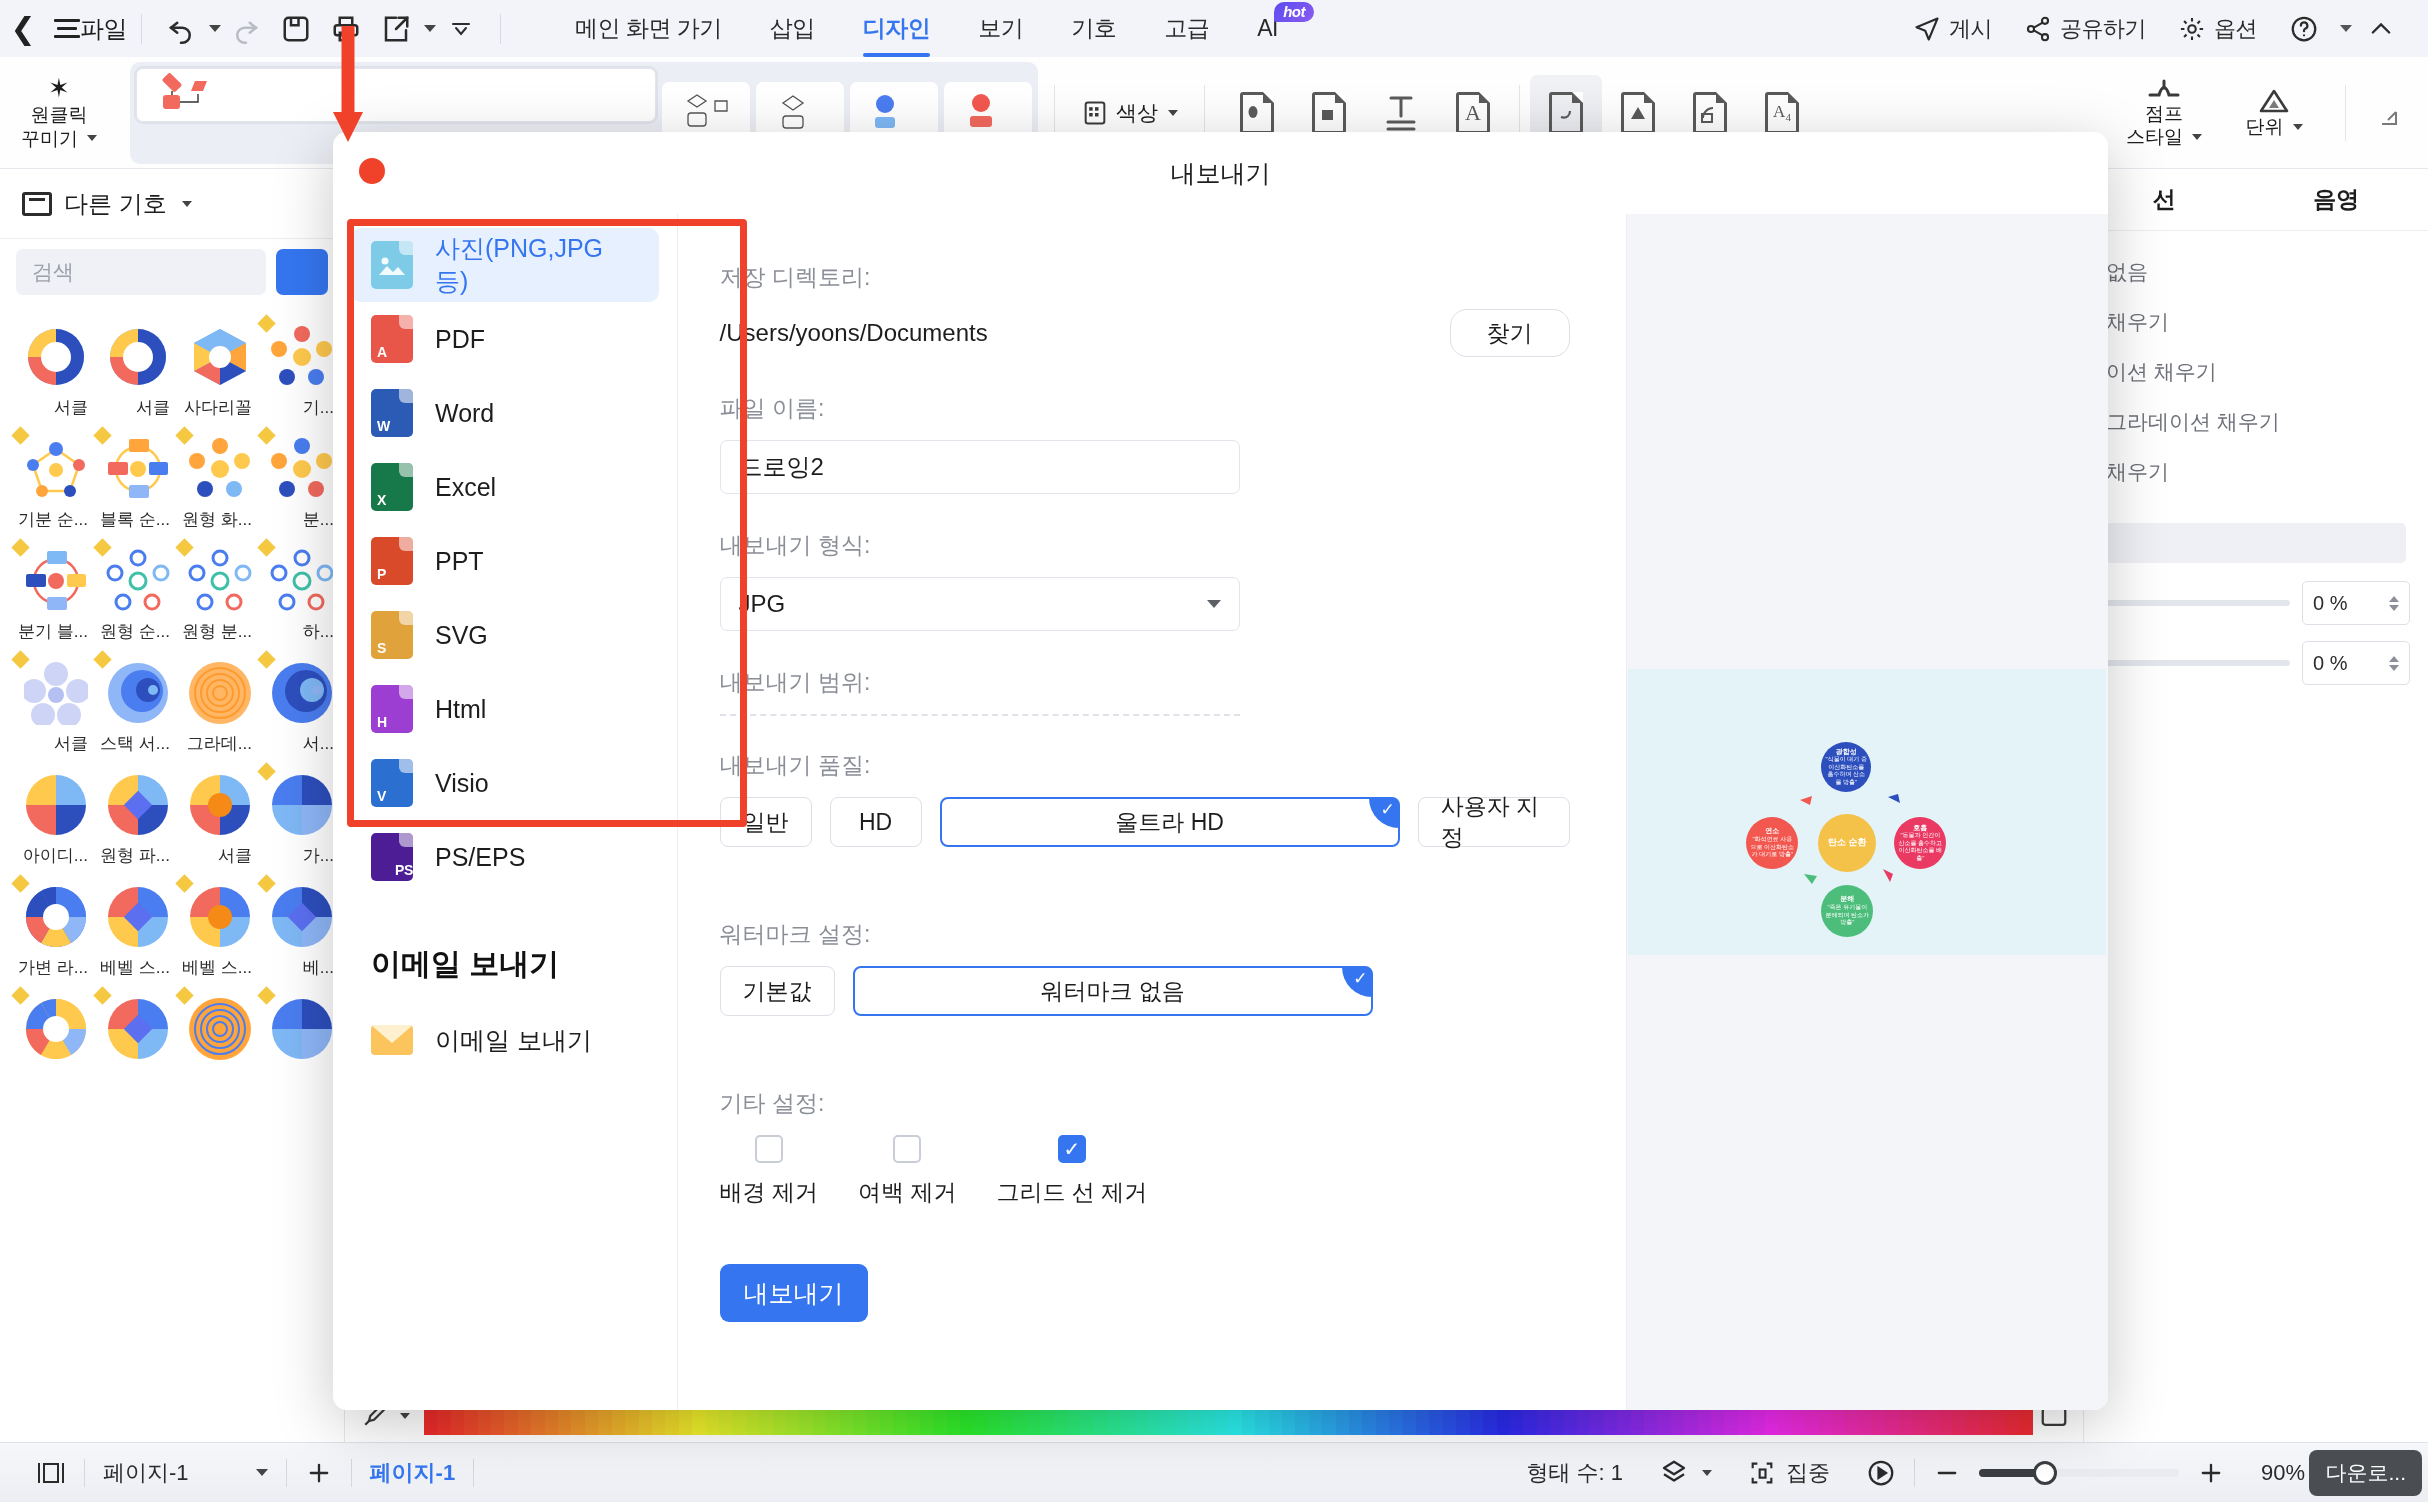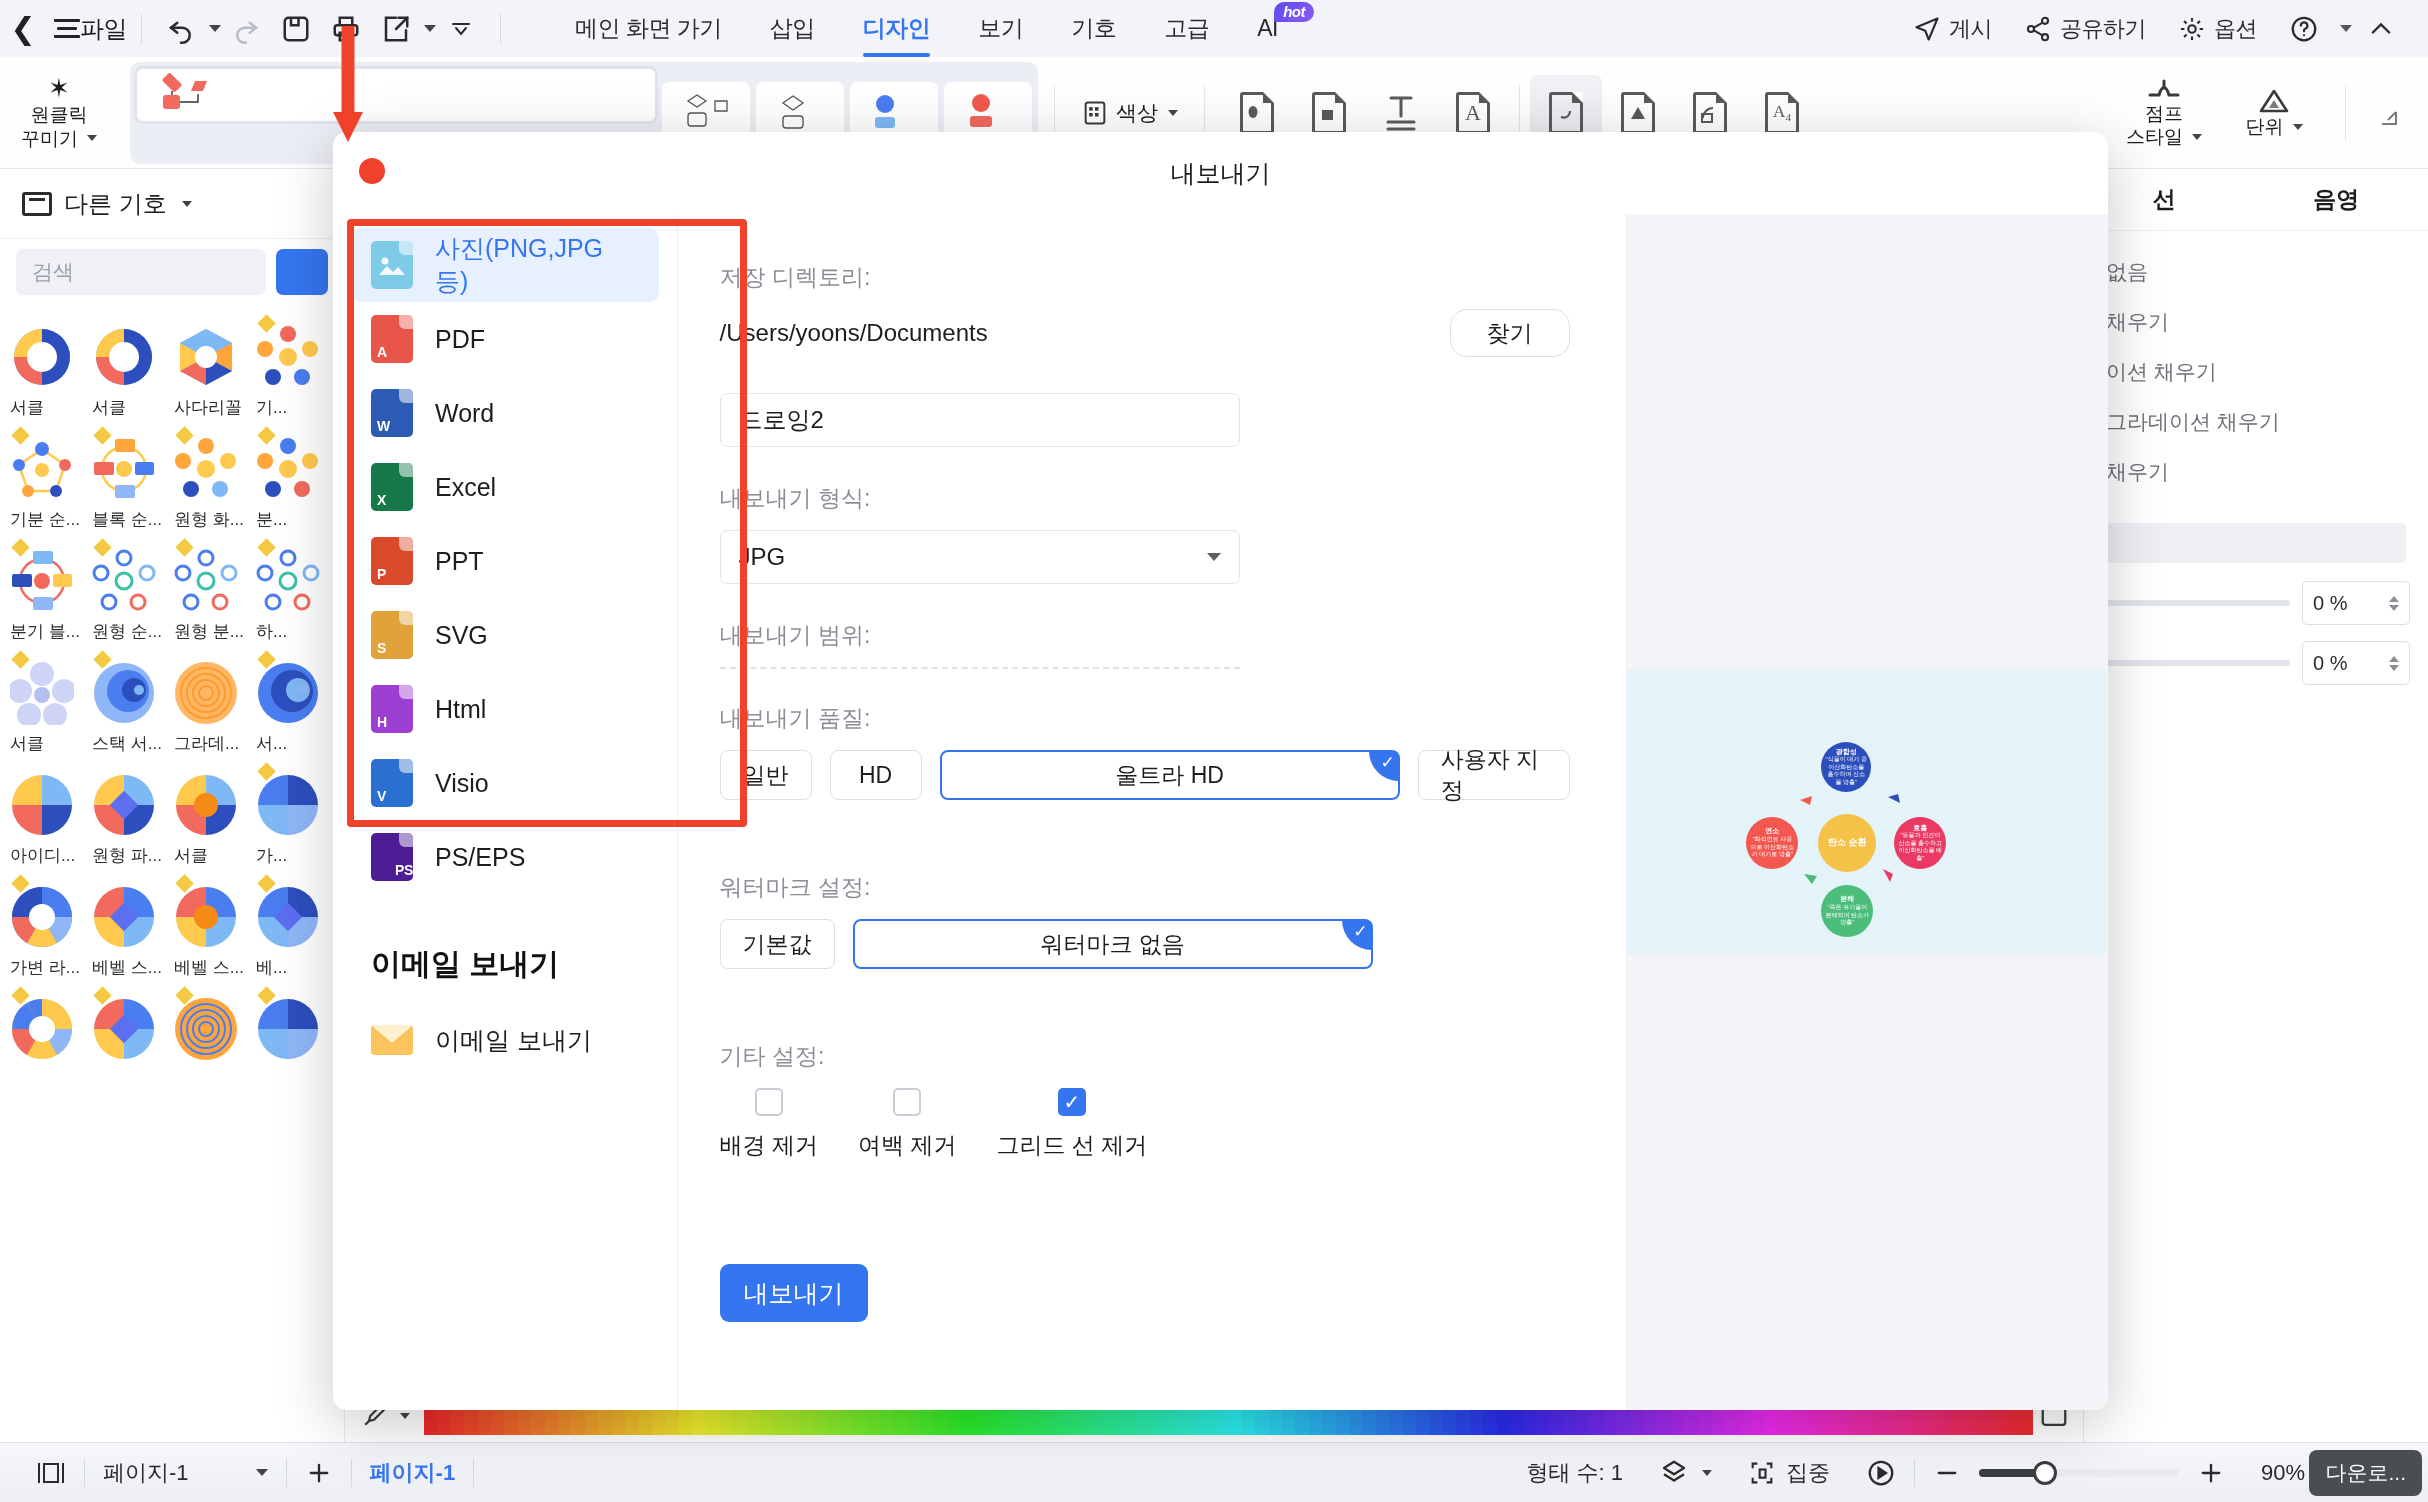--- a/index.html
+++ b/index.html
@@ -78,21 +78,21 @@
     background:#fff; border-right:1px solid #e6e8ee; overflow:hidden;
   }
   .lp-head { display:flex; align-items:center; gap:12px; height:70px; padding:0 22px; font-size:24px; color:#1d1d1d; border-bottom:1px solid #eceef2;}
   .tray-ic { width:30px;height:24px;border:3px solid #2c2c2c;border-radius:3px;position:relative;}
   .tray-ic::before{content:"";position:absolute;left:4px;right:4px;top:3px;height:3px;background:#2c2c2c;}
   .search-row { display:flex; align-items:center; padding:10px 16px 14px; gap:10px;}
   .search-box { flex:1; height:46px; background:#eff1f6; border-radius:7px; display:flex; align-items:center; padding:0 16px; font-size:21px; color:#9ca0ab;}
   .search-btn { width:52px;height:46px; background:#3576f0; border-radius:7px;}
   .lp-sec { display:flex; align-items:center; gap:10px; font-size:23px; color:#1d1d1d; padding:14px 22px 8px; border-top:1px solid #eceef2;}
   .shape-grid { display:grid; grid-template-columns:repeat(4,1fr); padding:4px 8px; }
-  .shape-cell { display:flex; flex-direction:column; align-items:flex-start; padding:12px 2px 6px; position:relative;}
+  .shape-cell { display:flex; flex-direction:column; align-items:flex-end; padding:12px 2px 6px; position:relative;}
   .shape-cell .diamond { position:absolute; left:6px; top:4px; width:13px;height:13px;background:#f5c842;transform:rotate(45deg);}
   .shape-thumb { width:64px;height:64px; border-radius:50%; }
   .shape-name { font-size:17px; color:#2c2c2c; margin-top:7px; white-space:nowrap; overflow:hidden; text-overflow:ellipsis; max-width:78px; text-align:center;}
 
   
   .rightpanel {
     position:absolute; right:0; top:169px; width:345px; bottom:60px;
     background:#fff; border-left:1px solid #e6e8ee;
   }
   .rp-tabs { display:flex; height:62px; align-items:center; justify-content:space-around; font-size:23px; color:#1d1d1d; border-bottom:1px solid #eceef2;}
@@ -1037,20 +1037,21 @@
         </div>
       </div>
 
       <div class="dlg-main">
         <div class="fld-label">저장 디렉토리:</div>
         <div class="path-row">
           <span class="path-val">/Users/yoons/Documents</span>
           <span class="btn-browse">찾기</span>
         </div>
 
+        <div class="fld-label">파일 이름:</div>
         <div class="inp">드로잉2</div>
 
         <div class="fld-label">내보내기 형식:</div>
         <div class="sel">
           <span>JPG</span>
           <span class="dn"></span>
         </div>
 
         <div class="fld-label">내보내기 범위:</div>
 

